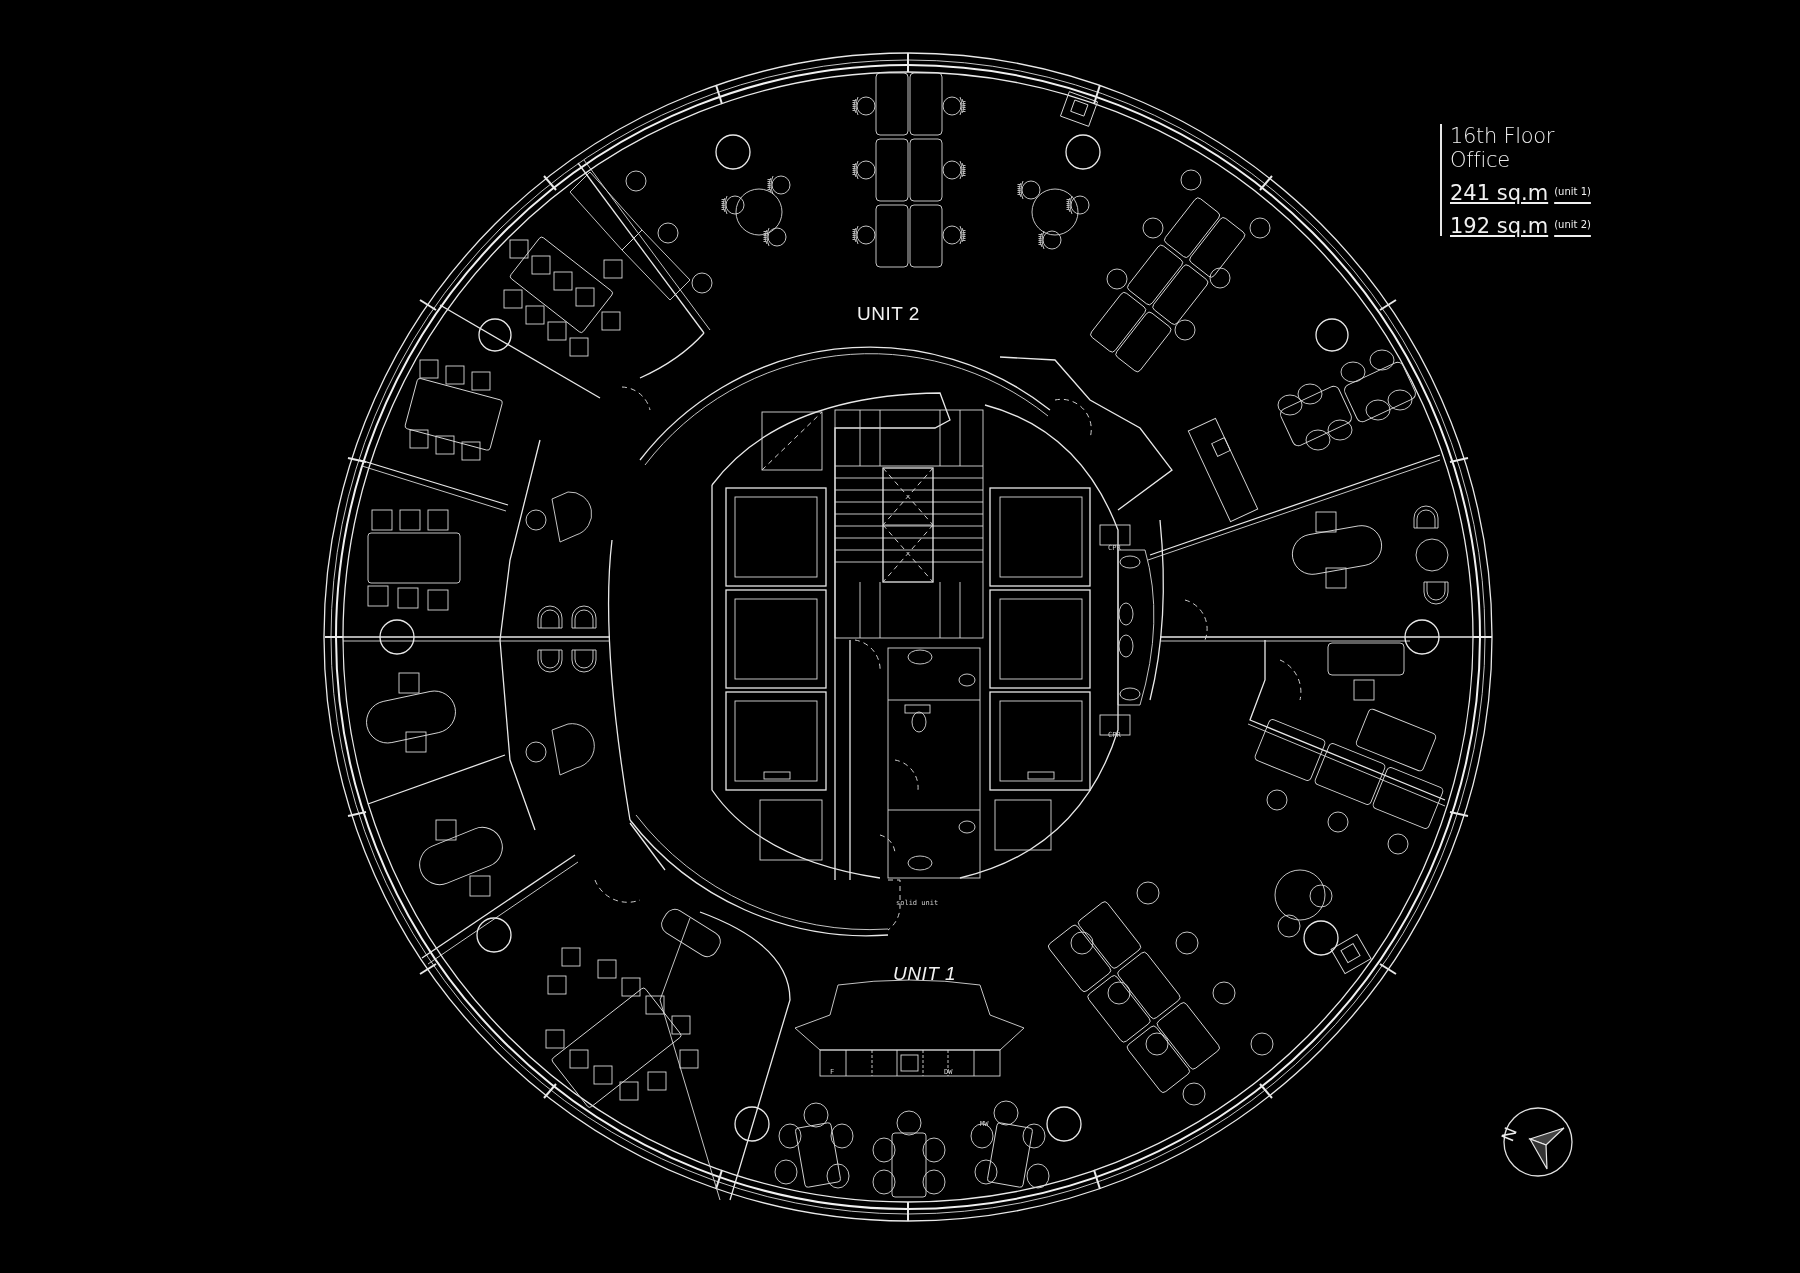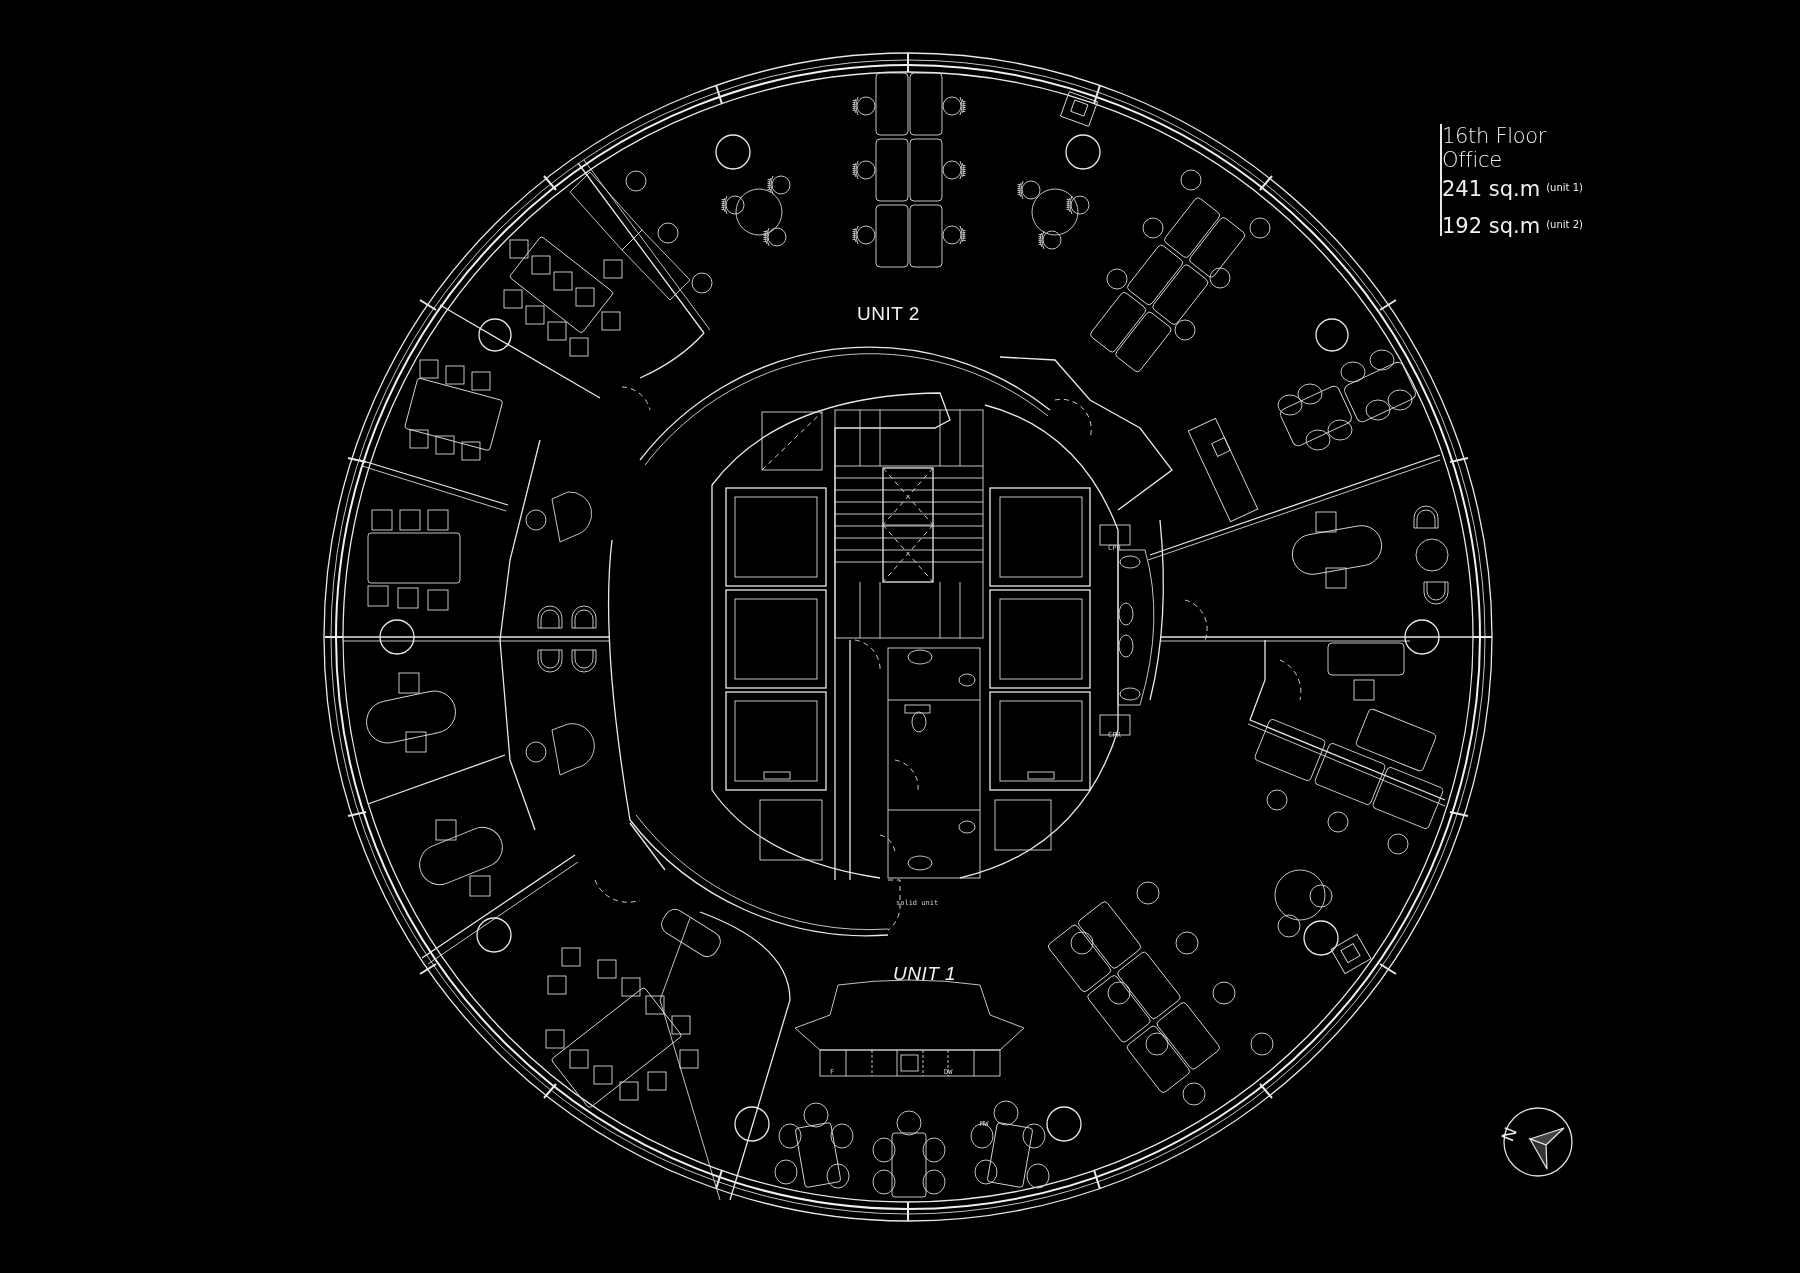--- a/index.html
+++ b/index.html
@@ -3,23 +3,23 @@
 <meta charset="utf-8">
 <style>
   html, body { margin: 0; padding: 0; background: #000; }
   body { width: 1800px; height: 1273px; position: relative; overflow: hidden; font-family: "Liberation Sans", sans-serif; }
   #plan { position: absolute; left: 0; top: 0; }
   .w { fill: none; stroke: #e8e8e8; stroke-width: 1.3; }
   .wt { fill: none; stroke: #d8d8d8; stroke-width: 0.9; }
   .wb { fill: none; stroke: #f0f0f0; stroke-width: 2; }
   .dash { fill: none; stroke: #cfcfcf; stroke-width: 1; stroke-dasharray: 5 4; }
   .unit-label { position: absolute; color: #f2f2f2; font-size: 19px; letter-spacing: 0.5px; font-family: "Liberation Sans", sans-serif; text-align: right; }
-  .legend { position: absolute; left: 1440px; top: 124px; border-left: 2px solid #e6e6e6; padding-left: 0; color: #f0f0f0; height: 112px; }
+  .legend { position: absolute; left: 1440px; top: 124px; border-left: 2px solid #e6e6e6; padding-left: 8px; color: #f0f0f0; height: 112px; }
   .legend .line { font-family: "DejaVu Sans", sans-serif; font-size: 21px; line-height: 24px; font-weight: 300; letter-spacing: -0.3px; }
-  .legend .area { margin-top: 4px; font-size: 21px; line-height: 24px; font-family: "DejaVu Sans", sans-serif; }
+  .legend .area { margin-top: 4px; font-size: 21px; line-height: 32px; font-family: "DejaVu Sans", sans-serif; text-decoration: underline; }
   .legend .unit { font-size: 10px; margin-left: 6px; vertical-align: 5px; }
   .small { position: absolute; color: #cfcfcf; font-size: 7px; font-family: "DejaVu Sans Mono", monospace; margin-top: 8px; }
   .compass { position: absolute; left: 1502px; top: 1106px; width: 72px; height: 72px; }
 </style>
 </head>
 <body>
 
 <svg id="plan" width="1800" height="1273" viewBox="0 0 1800 1273" xmlns="http://www.w3.org/2000/svg">
   <defs>
     <g id="chair">
@@ -432,21 +432,21 @@
 <div class="small" style="left:980px; top:1112px;">MW</div>
 <div class="small" style="left:1108px; top:536px;">CPR</div>
 <div class="small" style="left:1108px; top:723px;">CPR</div>
 
 <div class="legend">
   <div class="line">16th Floor</div>
   <div class="line">Office</div>
   <div class="area">
     <span>241 sq.m</span><span class="unit">(unit 1)</span>
   </div>
-  <div class="area" style="margin-top:12px">
+  <div class="area" style="margin-top:0">
     <span>192 sq.m</span><span class="unit">(unit 2)</span>
   </div>
 </div>
 
 <div class="compass">
   <svg width="72" height="72" viewBox="0 0 72 72">
     <circle cx="36" cy="36" r="34" fill="none" stroke="#e0e0e0" stroke-width="1.3"></circle>
     <polygon points="28,33 62,22 44,39" fill="#444" stroke="#e8e8e8" stroke-width="1.2"></polygon>
     <polygon points="28,33 44,39 45,63" fill="#333" stroke="#e8e8e8" stroke-width="1.2"></polygon>
   </svg>

